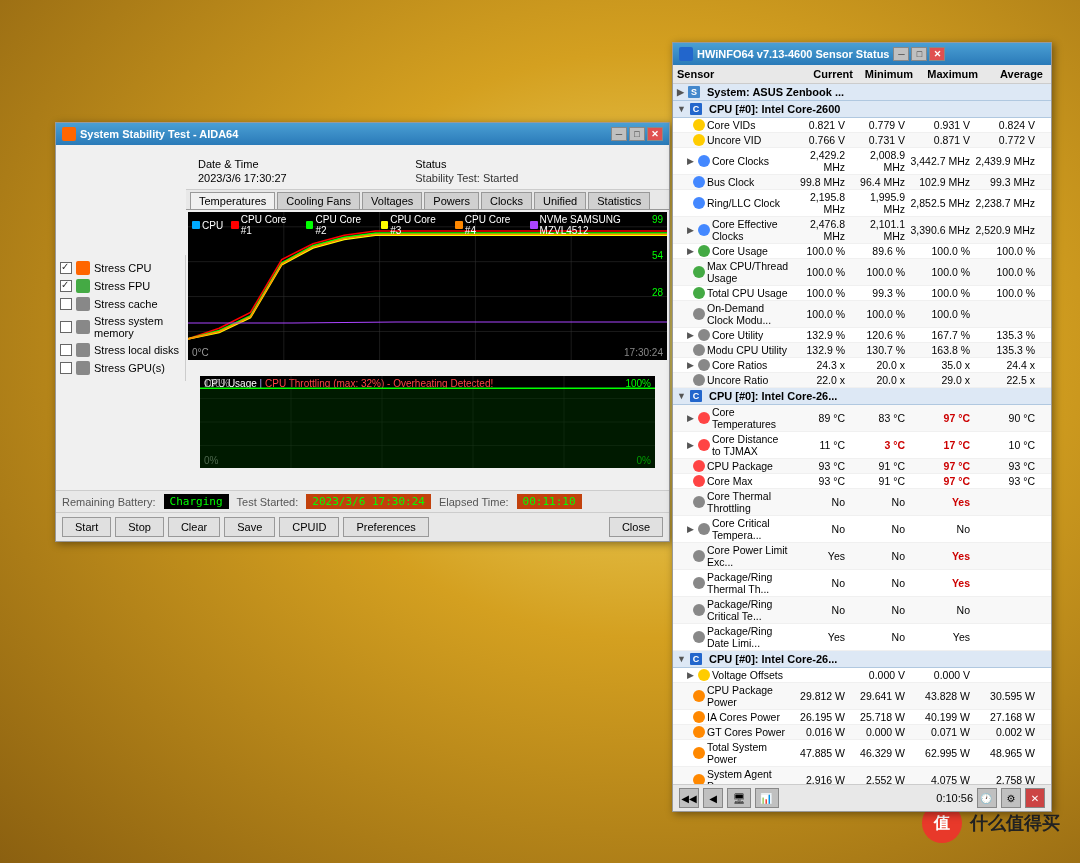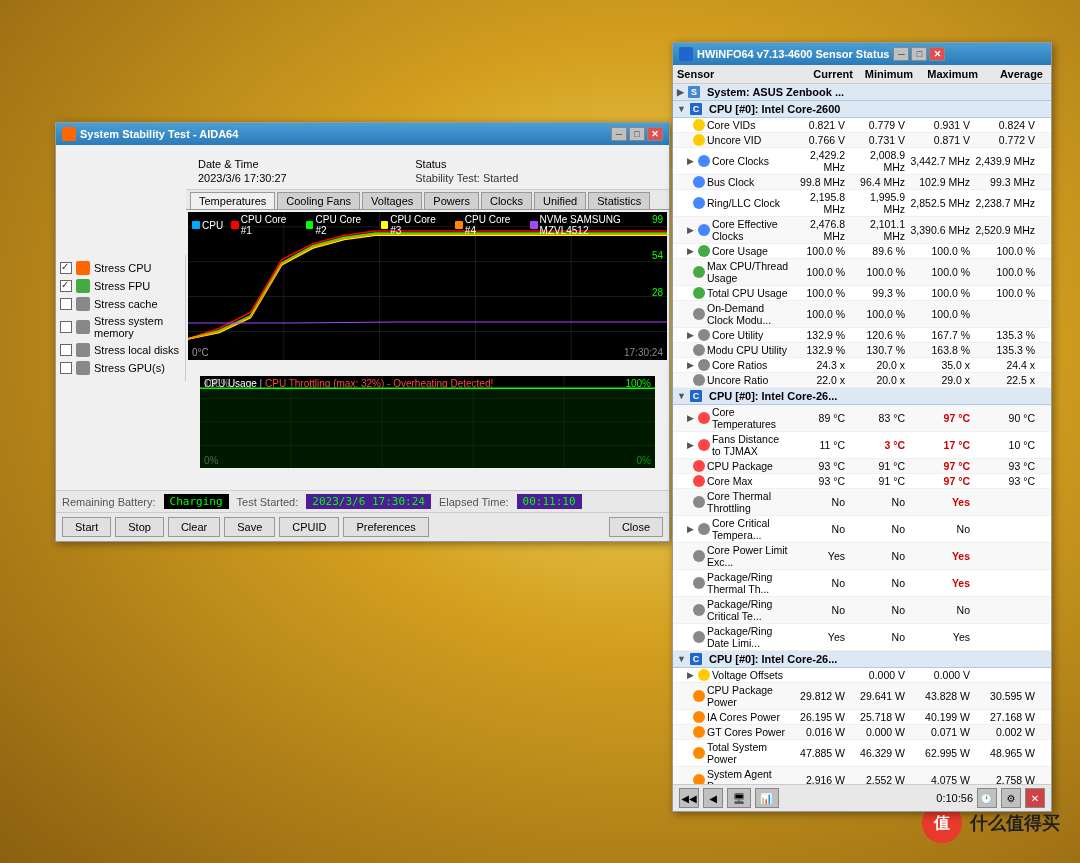--- a/index.html
+++ b/index.html
@@ -321,21 +321,21 @@
       padding: 3px 6px;
       display: flex;
       align-items: center;
       gap: 8px;
       font-size: 11px;
     }
     .status-label {
       color: #555;
     }
     .status-value {
-      background: #4c1d95;
+      background: #c2410c;
       color: #00ff00;
       padding: 1px 6px;
       font-size: 11px;
       font-family: monospace;
     }
     .status-value.charging {
       background: #000;
       color: #00ff00;
     }
 
@@ -873,21 +873,21 @@
           </div>
         <span class="val">89 °C</span>
         <span class="val">83 °C</span>
         <span class="val red-text">97 °C</span>
         <span class="val">90 °C</span>
       </div>
       <div class="hwinfo-row">
         <div class="sensor-name" style="padding-left:2px">
             <span class="expand-arrow">▶</span>
             <div class="sensor-icon red"></div>
-            <span>Fans Distance to TJMAX</span>
+            <span>Core Distance to TJMAX</span>
           </div>
         <span class="val">11 °C</span>
         <span class="val red-text">3 °C</span>
         <span class="val red-text">17 °C</span>
         <span class="val">10 °C</span>
       </div>
       <div class="hwinfo-row">
         <div class="sensor-name">
             <div class="sensor-icon red"></div>
             <span>CPU Package</span>

